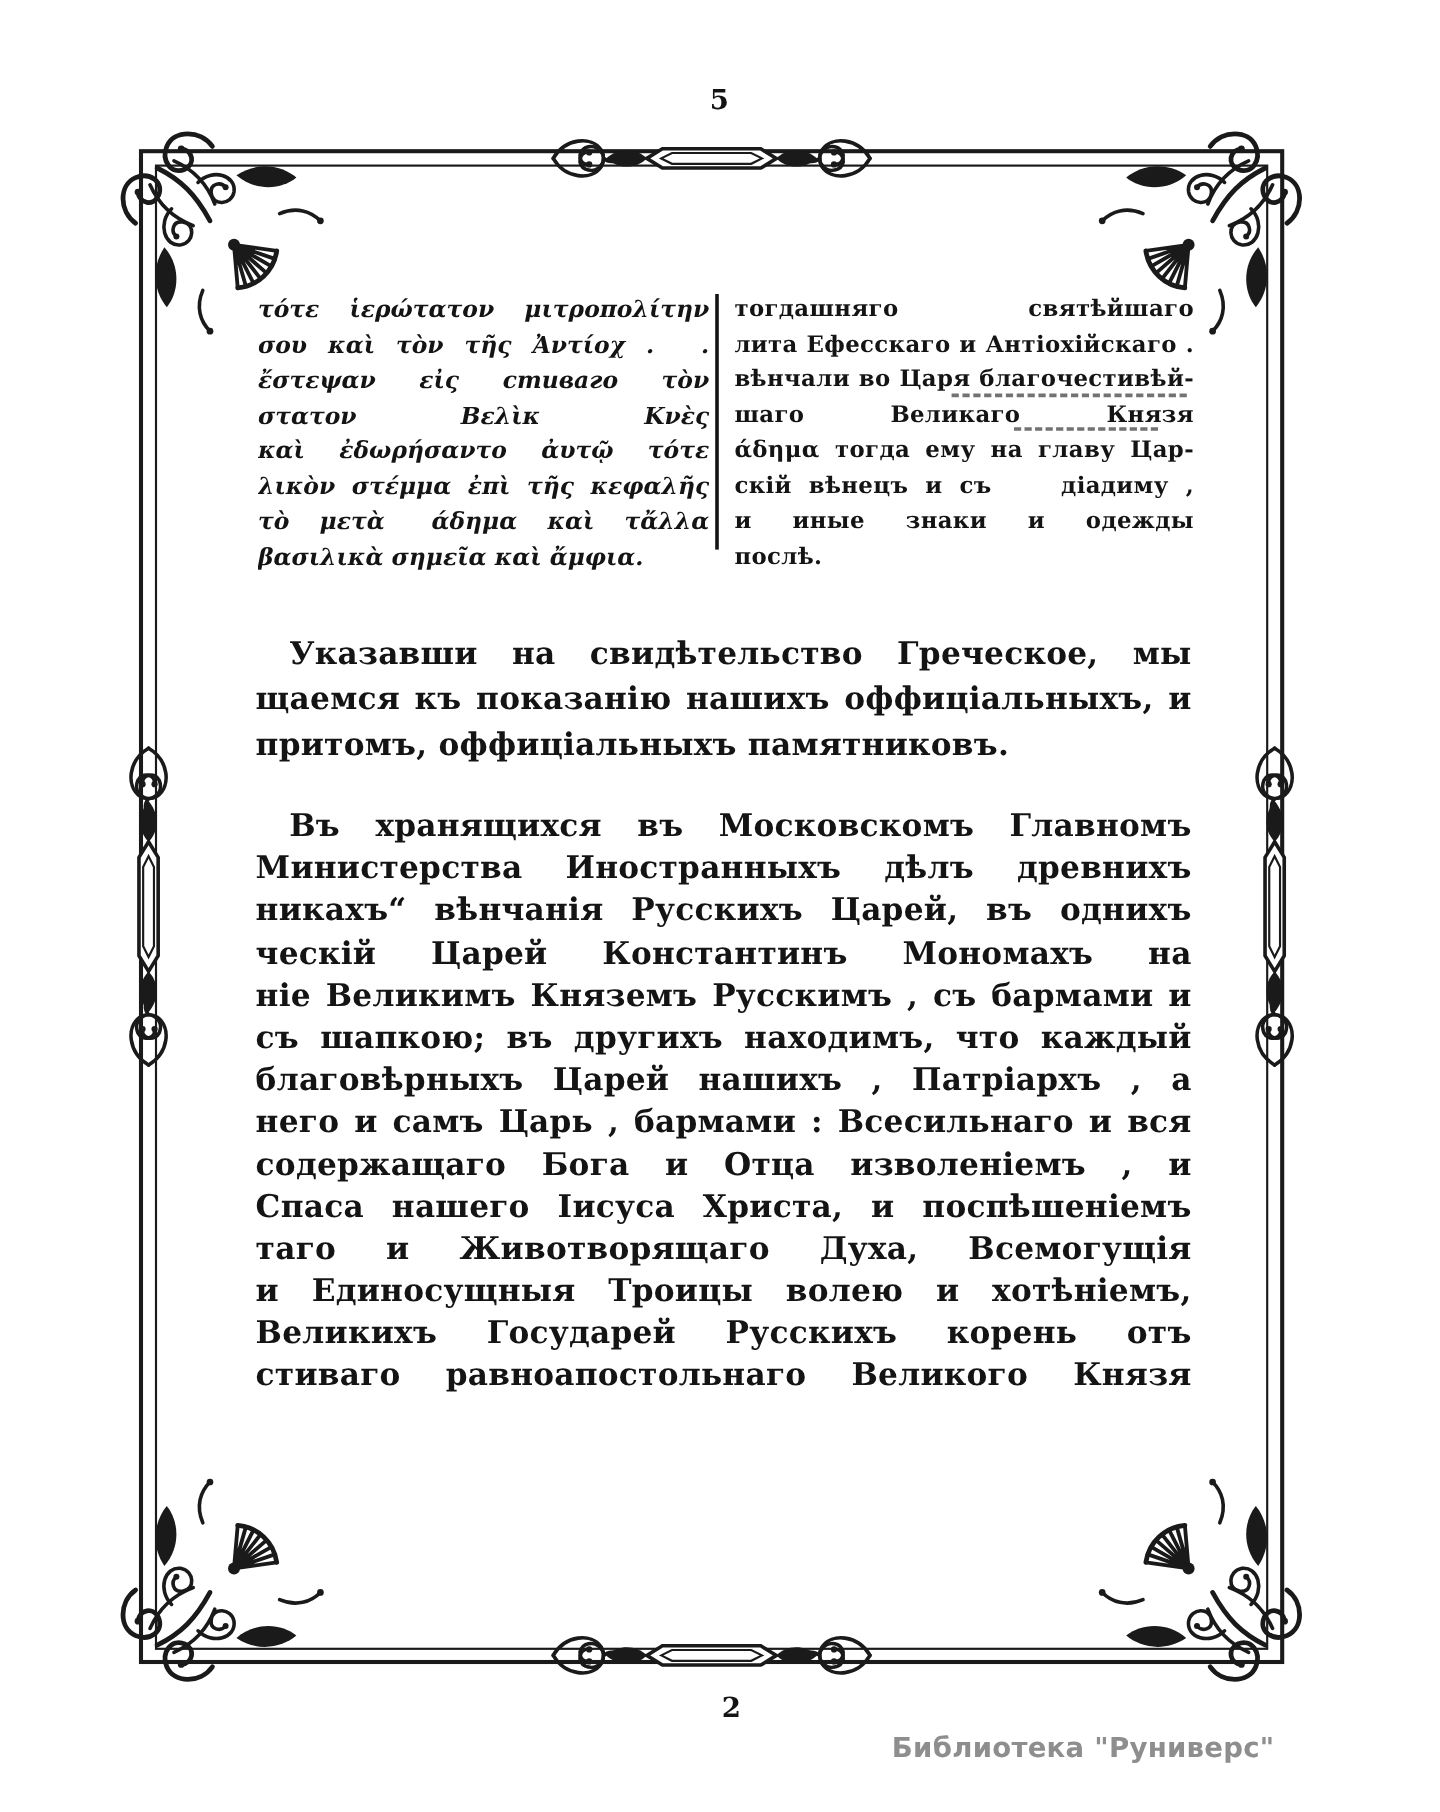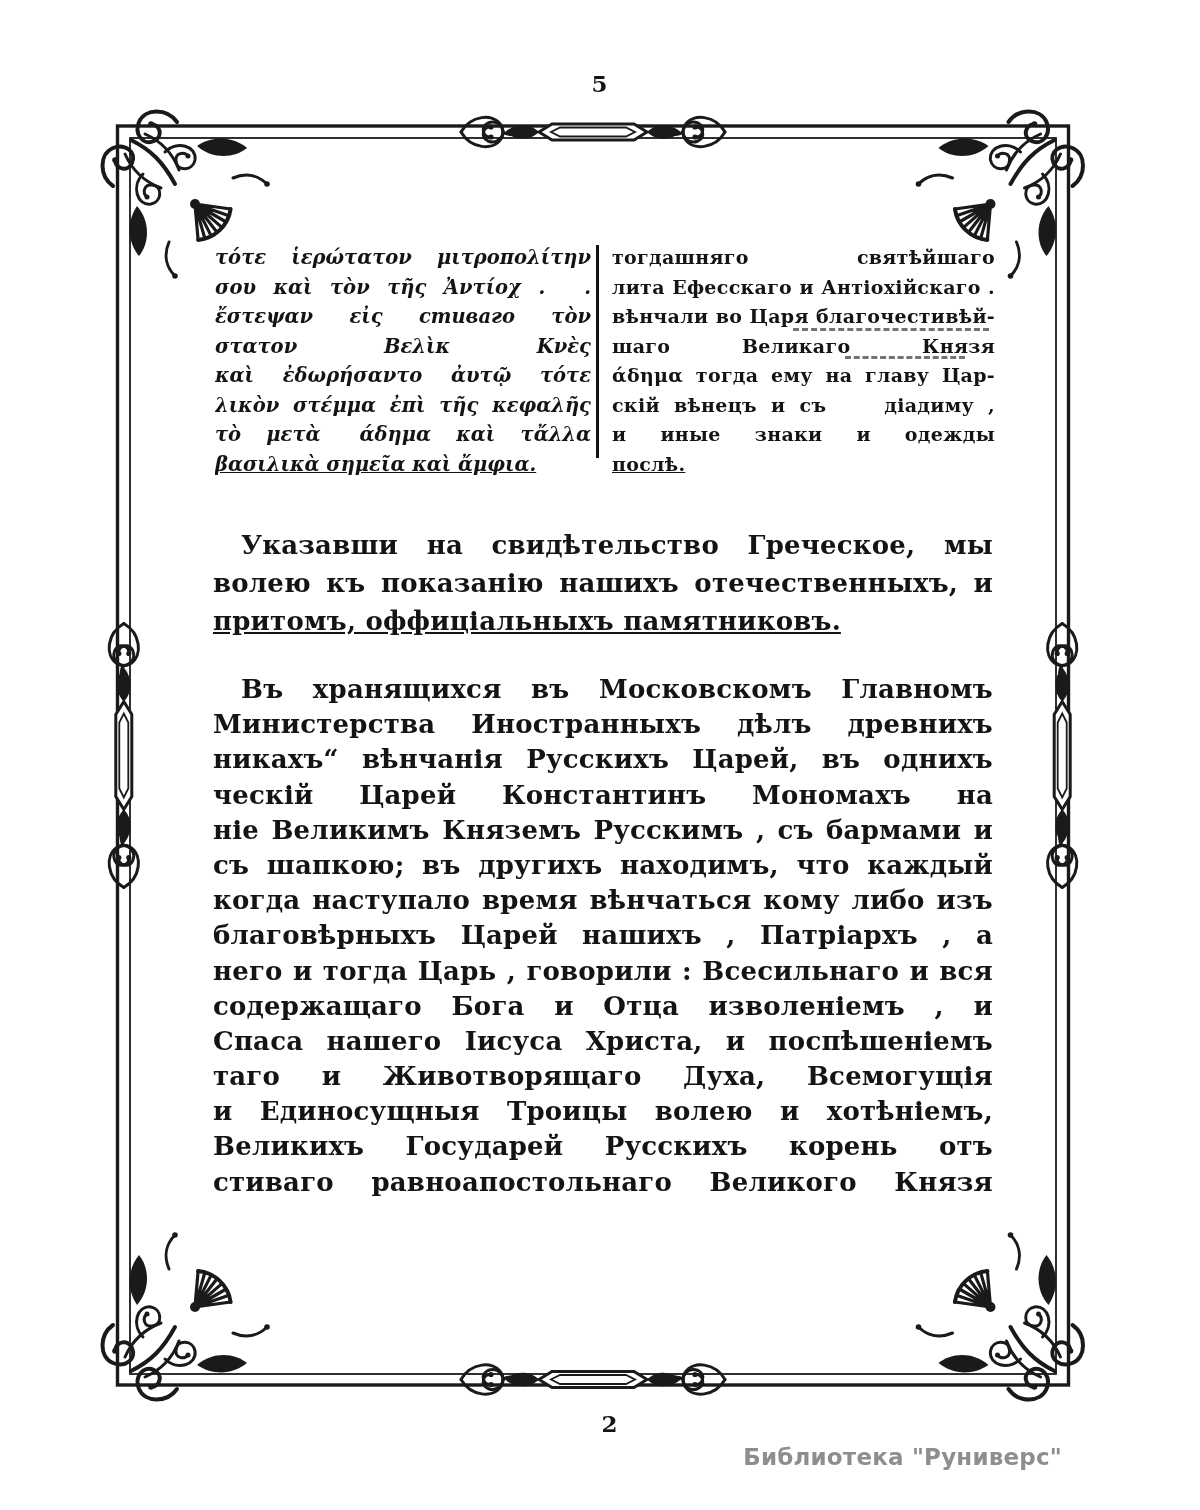--- a/index.html
+++ b/index.html
@@ -23,21 +23,21 @@
   .greek{left:0;width:376px;font-style:italic;font-weight:bold;font-size:19.5px;}
   .rus{left:397px;width:383px;font-weight:bold;font-size:19px;letter-spacing:.3px;}
   .divider{position:absolute;left:381px;top:2px;width:2.5px;height:213px;background:#141414;}
   .para{position:absolute;left:213px;width:780px;font-weight:bold;letter-spacing:.2px;}
   .p1{top:526px;font-size:26px;}
   .p1 .tline{height:38px;line-height:38px;overflow:hidden;}
   .p2{top:672px;font-size:26px;}
   .p2 .tline{height:35.2px;line-height:35.2px;overflow:hidden;}
   .tline{text-align:justify;text-align-last:justify;}
   .para .tline:first-child{text-indent:28px;}
-  .no-last .tline:last-child{text-align-last:left;text-decoration:underline;}
+  .no-last .tline:last-child{text-align-last:left;}
   .mark{position:absolute;height:0;border-bottom:3px dashed #4f4f4f;opacity:.8;}
   .m1{left:793px;top:328px;width:196px;}
   .m2{left:845px;top:356px;width:120px;}
   .watermark{
     position:absolute;top:1444px;right:138px;
     font-family:"DejaVu Sans", sans-serif;font-weight:bold;font-size:23px;
     color:#8e8e8e;letter-spacing:.2px;
   }
 </style>
 </head>
@@ -124,33 +124,32 @@
         <div class="tline">шаго Великаго Князя Володимера,</div>
         <div class="tline">άδημα тогда ему на главу Цар-</div>
         <div class="tline">скій вѣнецъ и съ   діадиму ,</div>
         <div class="tline">и иные знаки и одежды Царскаго</div>
         <div class="tline">послѣ.</div>
       </div>
   </div>
 
   <div class="para p1 no-last">
       <div class="tline">Указавши на свидѣтельство Греческое, мы обра-</div>
-      <div class="tline">волею къ показанію нашихъ отечественныхъ, и</div>
+      <div class="tline">щаемся къ показанію нашихъ оффиціальныхъ, и</div>
       <div class="tline">притомъ, оффиціальныхъ памятниковъ.</div>
     </div>
   <div class="para p2">
       <div class="tline">Въ хранящихся въ Московскомъ Главномъ Архивѣ</div>
       <div class="tline">Министерства Иностранныхъ дѣлъ древнихъ „Чинов-</div>
       <div class="tline">никахъ“ вѣнчанія Русскихъ Царей, въ однихъ ска-</div>
       <div class="tline">ческій Царей Константинъ Мономахъ на поставле-</div>
       <div class="tline">ніе Великимъ Княземъ Русскимъ , съ бармами и</div>
       <div class="tline">съ шапкою; въ другихъ находимъ, что каждый разъ,</div>
-      <div class="tline">когда наступало время вѣнчаться кому либо изъ</div>
       <div class="tline">благовѣрныхъ Царей нашихъ , Патріархъ , а послѣ</div>
-      <div class="tline">него и тогда Царь , говорили : Всесильнаго и вся</div>
+      <div class="tline">него и самъ Царь , бармами : Всесильнаго и вся</div>
       <div class="tline">содержащаго Бога и Отца изволеніемъ , и благово-</div>
       <div class="tline">Спаса нашего Іисуса Христа, и поспѣшеніемъ Свя-</div>
       <div class="tline">таго и Животворящаго Духа, Всемогущія Святыя</div>
       <div class="tline">и Единосущныя Троицы волею и хотѣніемъ, изыде</div>
       <div class="tline">Великихъ Государей Русскихъ корень отъ благоче-</div>
       <div class="tline">стиваго равноапостольнаго Великого Князя Владимера</div>
     </div>
 
   <div class="mark m1"></div>
   <div class="mark m2"></div>

